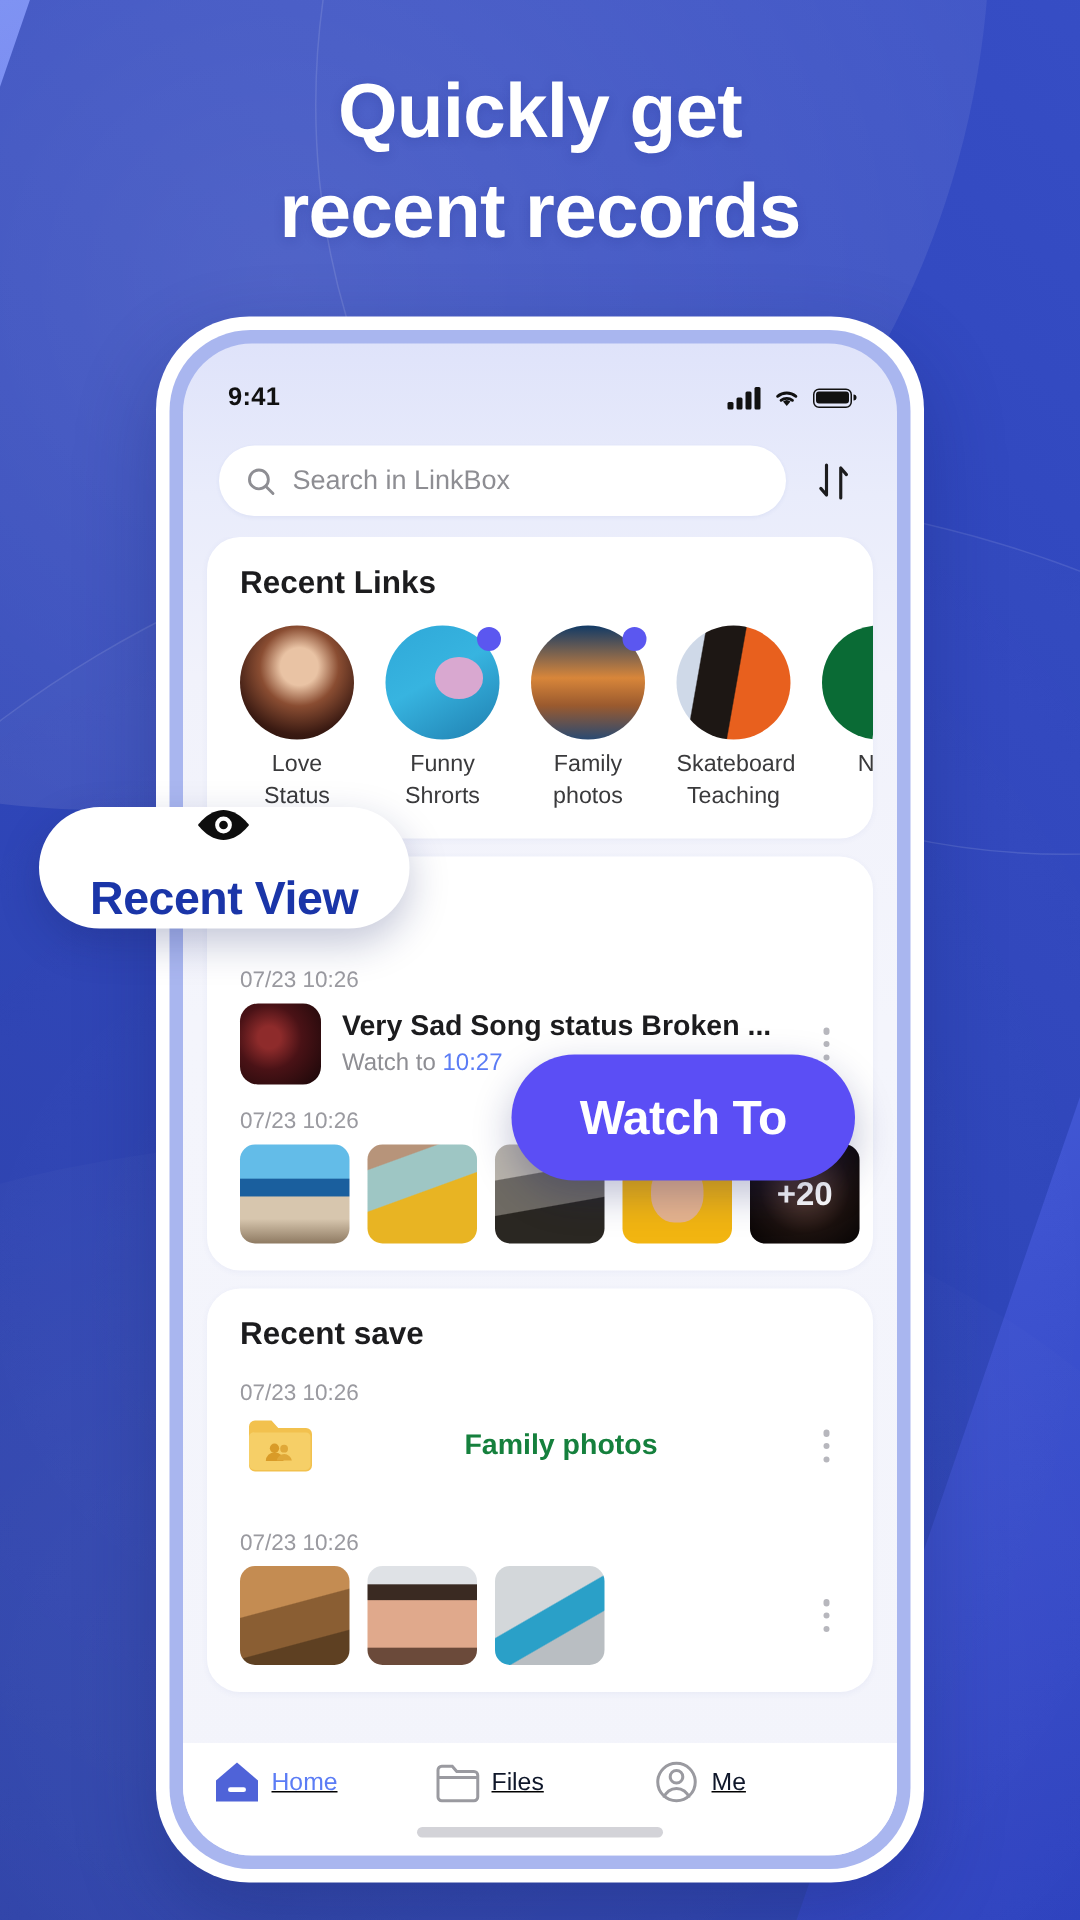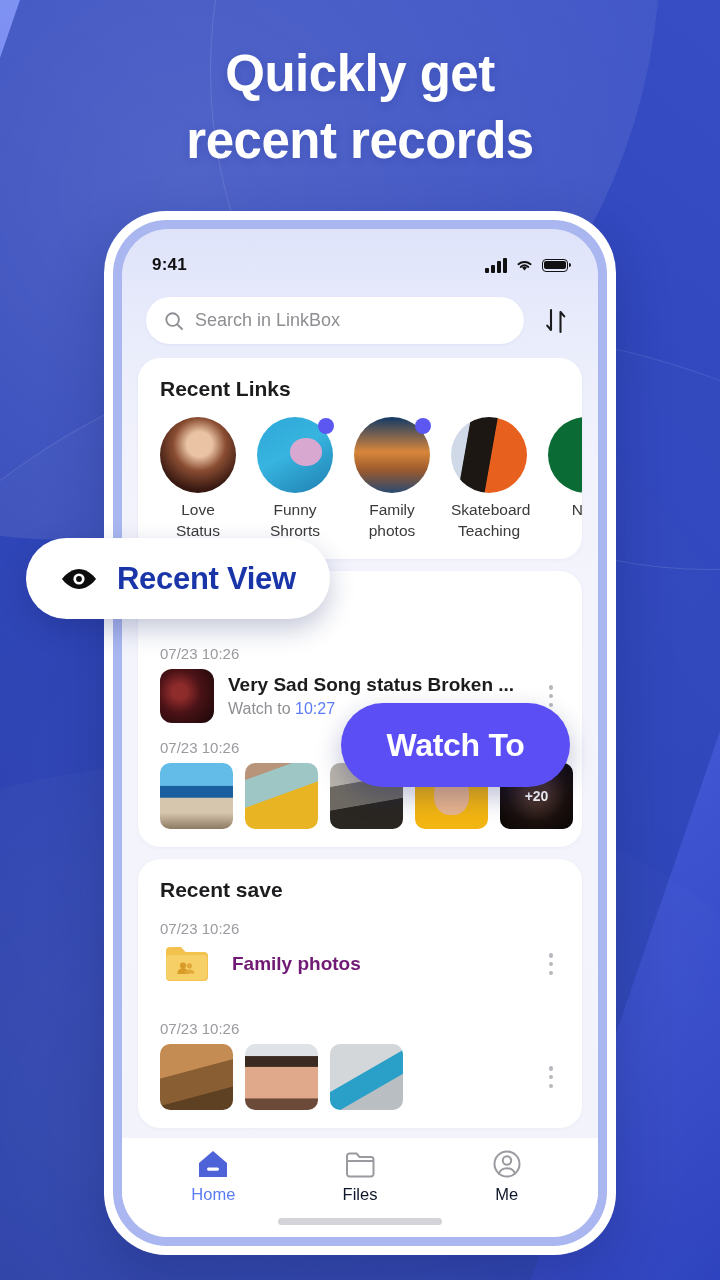--- a/index.html
+++ b/index.html
@@ -152,44 +152,45 @@
   }
   .rec-sub { font-size:16px; color:#8e8e93; margin-top:4px; }
   .rec-sub b { color:#5b7cf5; font-weight:normal; }
   .kebab { width:26px; flex:none; display:flex; flex-direction:column; align-items:center; gap:4.5px; padding:6px 0; }
   .kebab i { width:4.2px; height:4.2px; border-radius:50%; background:#b7b7bd; display:block; }
   .grid-row { display:flex; align-items:center; gap:12px; padding:0 18px 18px 22px; }
   .gthumb { width:73px; height:66px; border-radius:10px; overflow:hidden; flex:none; position:relative; }
   .gmore {
     position:absolute; inset:0; background:rgba(0,0,0,0.36);
     display:flex; align-items:center; justify-content:center;
-    color:#fff; font-size:14px; font-weight:bold;
+    color:#fff; font-size:22px; font-weight:bold;
   }
   .grid-spacer { flex:1; }
   
   .folder-row { display:flex; align-items:center; gap:22px; padding:0 18px 20px 26px; }
-  .folder-name { flex:1; font-size:19px; font-weight:bold; color:#701a75; }
+  .folder-name { flex:1; font-size:19px; font-weight:bold; color:#15803d;text-align:center; }
   
   #tabbar {
     flex:none; background:#fff;
     padding:10px 18px 6px 18px;
     display:flex;
   }
-  .tab { flex:1; display:flex; flex-direction:column; align-items:center; gap:5px; }
+  .tab { flex:1; display:flex; flex-direction:row; align-items:center; gap:5px;text-decoration:underline; }
   .tab-label { font-size:16.5px; color:#0f172a; }
   .tab.active .tab-label { color:#5b7cf5; }
   #home-indicator { flex:none; background:#fff; display:flex; justify-content:center; padding:8px 0 12px 0; }
   #home-indicator i { display:block; width:164px; height:7px; border-radius:4px; background:#d3d3d8; }
   
   #pill-recent {
     position:absolute; left:26px; top:538px;
     height:81px; padding:0 34px;
     display:flex; align-items:center; gap:19px;
     background:#ffffff; border-radius:41px;
     box-shadow:0 10px 26px rgba(20,30,100,0.25);
+    flex-direction:column;
   }
   #pill-recent .plabel { font-size:31px; font-weight:bold; color:#1a35a8; letter-spacing:-0.3px; }
   #pill-watch {
     position:absolute; left:341px; top:703px;
     width:229px; height:84px;
     display:flex; align-items:center; justify-content:center;
     background:#5b4ef5; border-radius:42px;
     box-shadow:0 10px 26px rgba(20,30,100,0.28);
   }
   #pill-watch .plabel { font-size:32px; font-weight:bold; color:#ffffff; letter-spacing:-0.3px; }

